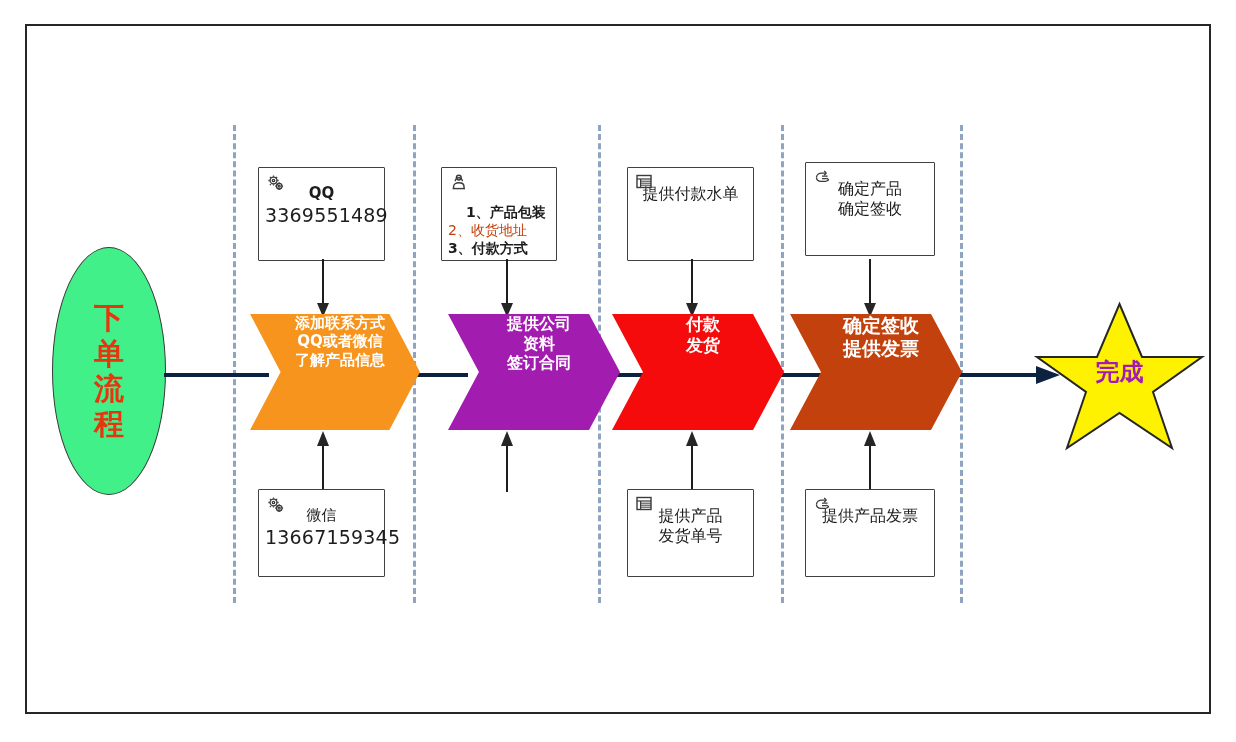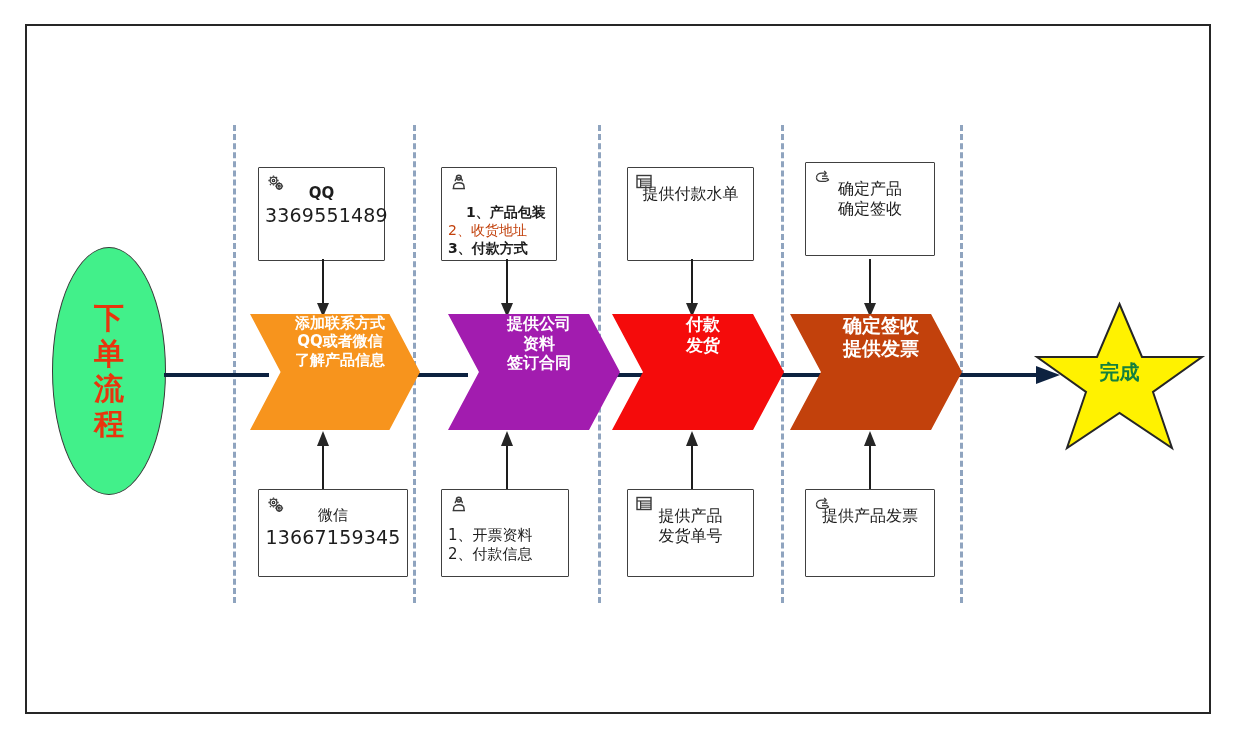--- a/index.html
+++ b/index.html
@@ -119,23 +119,23 @@
   
   .star {
     position: absolute;
     display: flex;
     align-items: center;
     justify-content: center;
   }
   .star svg { position: absolute; left: 0; top: 0; }
   .star .startext {
     position: relative;
-    color: #15803d;
+    color: #a21caf;
     font-weight: bold;
-    font-size: 20px;
+    font-size: 24px;
     margin-top: -8px;
     white-space: nowrap;
   }
   
   .conn { position: absolute; }
   .conn svg { display: block; }
 </style>
 </head>
 <body>
 
@@ -213,21 +213,21 @@
     </span>
   </div>
 
   <div class="conn" style="left:314px; top:428px;">
     <svg width="18" height="64" viewBox="0 0 18 64">
       <line x1="9" y1="64" x2="9" y2="16" stroke="#1d1d1d" stroke-width="2"></line>
       <polygon points="3,18 15,18 9,3" fill="#262626"></polygon>
     </svg>
   </div>
 
-  <div class="note" style="left:258px; top:489px; width:150px; height:88px;">
+  <div class="note" style="left:258px; top:489px; width:127px; height:88px;">
     <span class="note-icon">
       <svg width="20" height="20" viewBox="0 0 20 20">
         <g fill="none" stroke="#3a3a3a" stroke-width="1.3">
           <circle cx="7.5" cy="7.5" r="3.4"></circle>
           <circle cx="7.5" cy="7.5" r="1.2"></circle>
           <path d="M7.5 2.4v1.4M7.5 11.2v1.4M2.4 7.5h1.4M11.2 7.5h1.4M3.9 3.9l1 1M11.1 11.1l1 1M11.1 3.9l-1 1M3.9 11.1l1 1"></path>
           <circle cx="13.2" cy="13.2" r="2.8"></circle>
           <circle cx="13.2" cy="13.2" r="1"></circle>
           <path d="M13.2 9.3v1.1M13.2 16v1.1M9.3 13.2h1.1M16 13.2h1.1"></path>
         </g>
@@ -272,36 +272,20 @@
     </span>
   </div>
 
   <div class="conn" style="left:498px; top:428px;">
     <svg width="18" height="64" viewBox="0 0 18 64">
       <line x1="9" y1="64" x2="9" y2="16" stroke="#1d1d1d" stroke-width="2"></line>
       <polygon points="3,18 15,18 9,3" fill="#262626"></polygon>
     </svg>
   </div>
 
-  <div class="note" style="left:441px; top:489px; width:128px; height:88px;">
-    <span class="note-icon">
-      <svg width="20" height="20" viewBox="0 0 20 20">
-        <g fill="none" stroke="#3a3a3a" stroke-width="1.4">
-          <path d="M6.2 8.3a3.6 3.6 0 0 1 7.2 0"></path>
-          <circle cx="9.8" cy="4.6" r="2.4"></circle>
-          <path d="M4.6 15.6v-2.2c0-2.2 2.3-3.6 5.2-3.6s5.2 1.4 5.2 3.6v2.2"></path>
-          <line x1="3.6" y1="15.6" x2="16" y2="15.6"></line>
-        </g>
-      </svg>
-    </span>
-    <span class="note-body listy" style="margin-top:12px; padding-left:16px;">
-      <span class="ln" style="font-size:15px;">1、开票资料</span>
-      <span class="ln" style="font-size:15px;">2、付款信息</span>
-    </span>
-  </div>
 
   <div class="note" style="left:627px; top:167px; width:127px; height:94px;">
     <span class="note-icon">
       <svg width="18" height="18" viewBox="0 0 18 18">
         <rect x="2" y="2.5" width="14" height="12" fill="none" stroke="#3a3a3a" stroke-width="1.4"></rect>
         <line x1="2" y1="6" x2="16" y2="6" stroke="#3a3a3a" stroke-width="1.2"></line>
         <line x1="5.6" y1="6" x2="5.6" y2="14.5" stroke="#3a3a3a" stroke-width="1.2"></line>
         <line x1="6" y1="8.2" x2="16" y2="8.2" stroke="#3a3a3a" stroke-width="1"></line>
         <line x1="6" y1="10.2" x2="16" y2="10.2" stroke="#3a3a3a" stroke-width="1"></line>
         <line x1="6" y1="12.2" x2="16" y2="12.2" stroke="#3a3a3a" stroke-width="1"></line>

